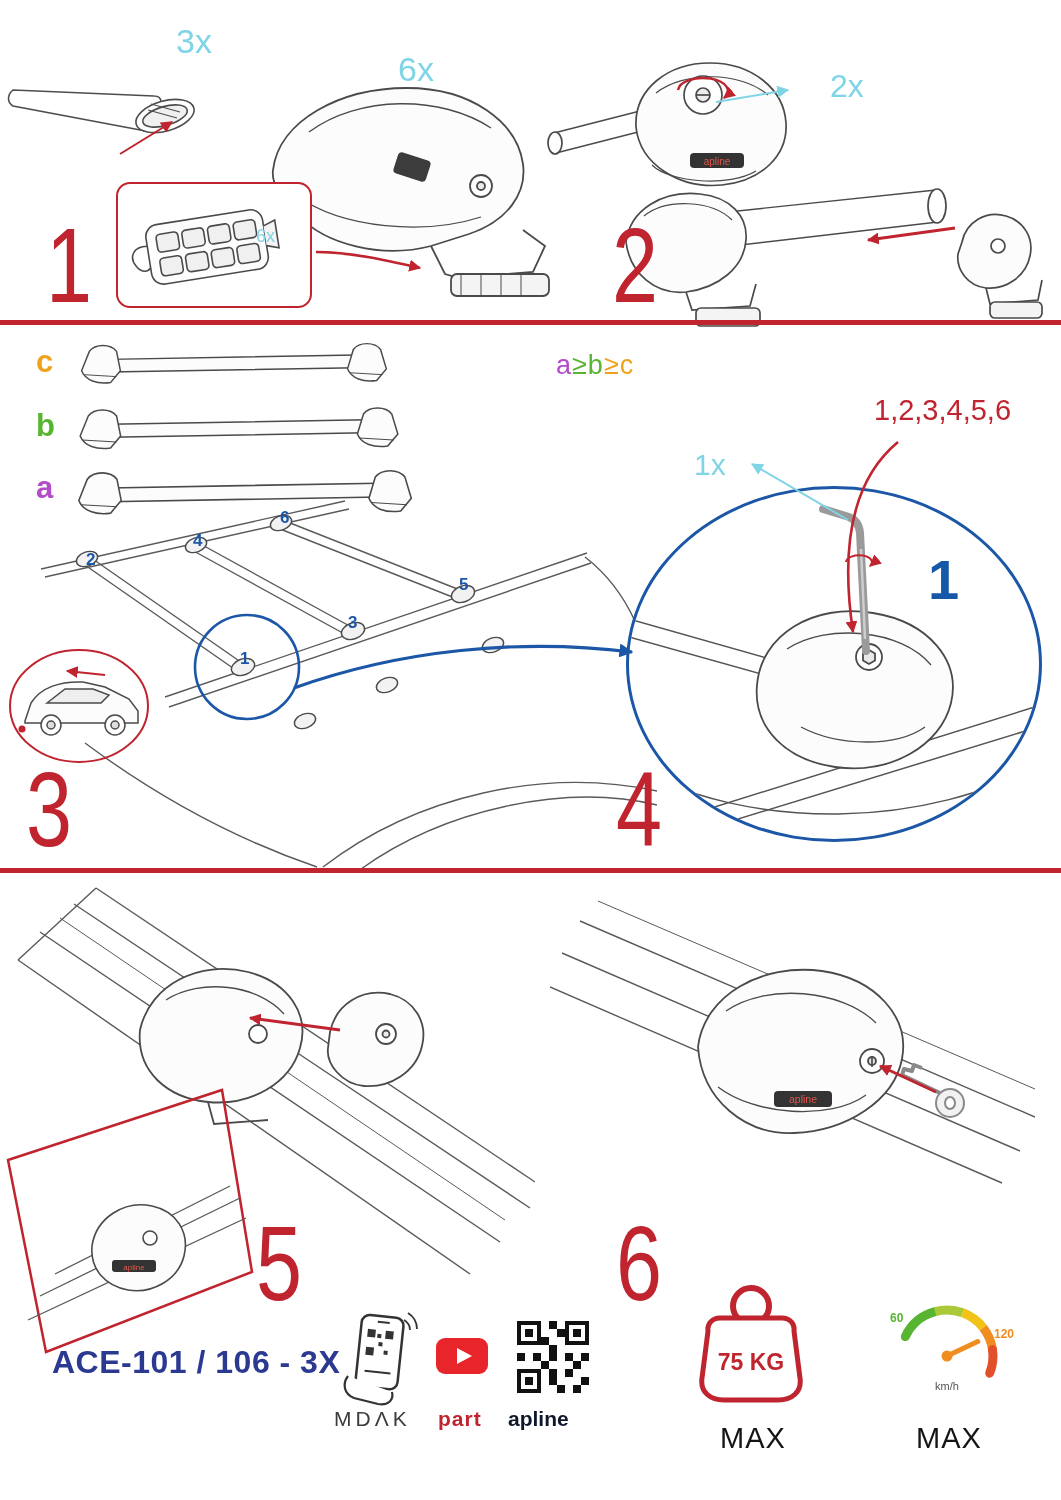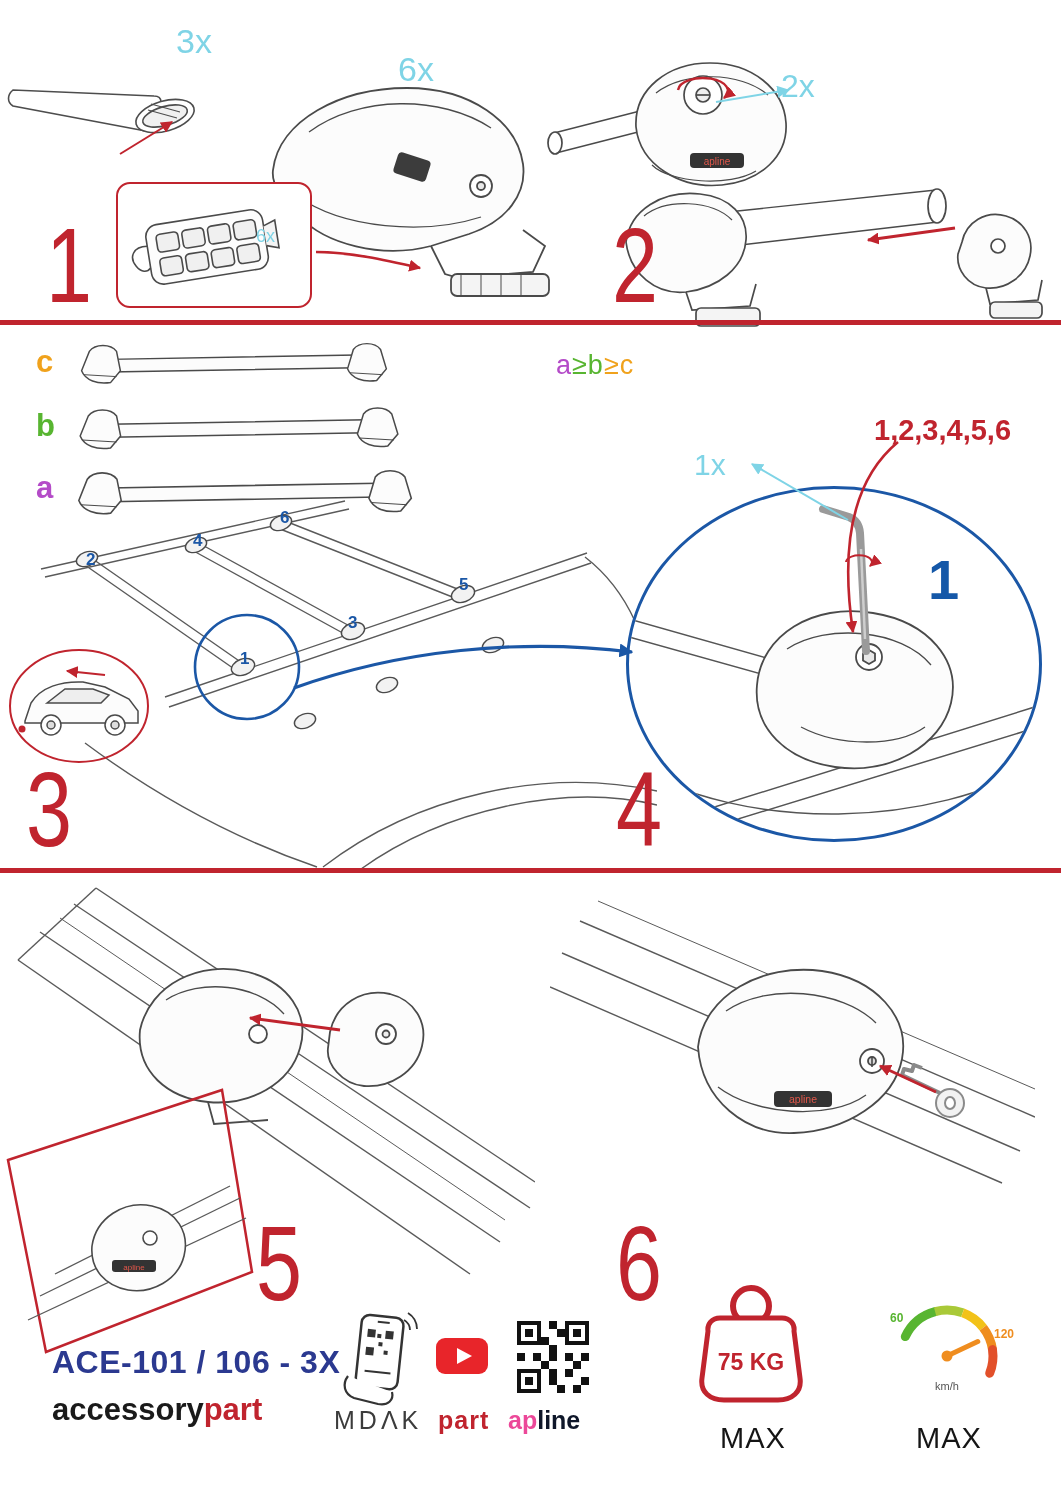--- a/index.html
+++ b/index.html
@@ -6,36 +6,36 @@
   body{background:#e9e9e9;font-family:"Liberation Sans",sans-serif}
   .page{position:relative;width:1061px;height:1500px;background:#fff;margin:0 auto;overflow:hidden}
   .abs{position:absolute}
   .divider{position:absolute;left:0;width:1061px;height:5px;background:#c0242e}
   .step-num{position:absolute;color:#c0242e;font-size:106px;font-weight:300;line-height:1;
             transform:scaleX(.78);transform-origin:left top;letter-spacing:-3px}
   .qty{position:absolute;color:#7fd4e6;font-weight:400}
   .letter{position:absolute;font-size:31px;font-weight:700;line-height:1}
   .posnum{position:absolute;color:#1b57a6;font-size:17px;font-weight:700;line-height:1}
   .formula{position:absolute;left:556px;top:352px;font-size:27px;font-weight:400;letter-spacing:1px;line-height:1}
-  .seq{position:absolute;left:874px;top:416px;color:#c0242e;font-size:29px;font-weight:700;line-height:1}
+  .seq{position:absolute;left:874px;top:396px;color:#c0242e;font-size:29px;font-weight:400;line-height:1}
   .big-one{position:absolute;left:928px;top:552px;color:#1558a8;font-size:56px;font-weight:700;line-height:1}
   .zoom-ellipse{position:absolute;left:626px;top:486px;width:416px;height:356px;border:3px solid #1b57a6;
                 border-radius:50%;overflow:hidden;background:#fff}
   .inset1{position:absolute;left:116px;top:182px;width:196px;height:126px;border:2.5px solid #c0242e;
           border-radius:14px;background:#fff}
   .inset1 .qty{font-size:18px;left:138px;top:42px}
   .overlay{position:absolute;left:0;top:0;z-index:50;pointer-events:none}
   .code{position:absolute;left:52px;top:1346px;color:#2b3990;font-size:32px;font-weight:700;letter-spacing:.5px;line-height:1}
   .wordmark{position:absolute;left:52px;top:1394px;font-size:31px;font-weight:700;color:#1a1a1a;line-height:1}
   .wordmark .red{color:#c0242e}
-  .logo-label{position:absolute;font-size:25px;line-height:1}
+  .logo-label{position:absolute;font-size:21px;line-height:1}
   .mdak{left:334px;top:1408px;color:#3c3c3c;font-weight:500;letter-spacing:4px}
   .ipqi{left:438px;top:1408px;color:#c0242e;font-weight:600;letter-spacing:1px}
   .apline{left:508px;top:1408px;font-weight:700}
-  .apline .gray{color:#ec4899}
+  .apline .gray{color:#0f172a}
   .apline .red{color:#0f172a}
   .max{position:absolute;font-size:29px;font-weight:500;color:#151515;width:130px;text-align:center;letter-spacing:1px;line-height:1}
   svg text{font-family:"Liberation Sans",sans-serif}
 </style>
 </head>
 <body>
 
 <div class="page">
 
   <svg class="abs" style="left:5px;top:40px" width="210" height="110">
@@ -92,21 +92,21 @@
       <path d="M96,112 C94,74 128,48 170,48 C212,48 244,74 246,108 C248,140 222,166 182,170 C140,174 100,150 96,112 Z"></path>
       <path d="M116,78 C144,56 200,56 228,80" fill="none" stroke-width="1.2"></path>
       <circle cx="163" cy="80" r="19" fill="#fff"></circle>
       <circle cx="163" cy="80" r="7" fill="#eee"></circle>
       <path d="M156,80 L170,80"></path>
       <rect x="150" y="138" width="54" height="15" rx="4" fill="#333" stroke="none"></rect>
       <path d="M112,150 C130,168 190,172 216,156" fill="none" stroke-width="1.2"></path>
     </g>
     <text x="177" y="150" font-size="10" fill="#e2574a" text-anchor="middle">apline</text>
   </svg>
-  <span class="qty" style="left:781px;top:68px;font-size:32px">2x</span>
+  <span class="qty" style="left:830px;top:68px;font-size:32px">2x</span>
 
   <svg class="abs" style="left:600px;top:150px" width="455" height="190">
     <g stroke="#4a4a4a" stroke-width="1.7" fill="#fcfcfc">
       <path d="M128,62 L336,40" stroke-width="1.4" fill="none"></path>
       <path d="M132,96 L338,72" stroke-width="1.4" fill="none"></path>
       <ellipse cx="337" cy="56" rx="9" ry="17" fill="#fff"></ellipse>
       <path d="M26,92 C30,60 62,40 100,44 C130,47 148,66 146,90 C144,118 118,138 86,142 C56,145 30,124 26,92 Z"></path>
       <path d="M44,66 C66,48 112,50 132,70" fill="none" stroke-width="1.2"></path>
       <path d="M86,142 L92,160 L150,156 L156,134" fill="none"></path>
       <rect x="96" y="158" width="64" height="18" rx="5" fill="#f4f4f4"></rect>
@@ -287,23 +287,20 @@
     <g stroke="#8a8a8a" stroke-width="2" fill="#f2f2f2">
       <circle cx="400" cy="208" r="14"></circle>
       <ellipse cx="400" cy="208" rx="5" ry="6" fill="#fff"></ellipse>
       <path d="M390,198 L352,180 L354,174 L362,176 L364,170 L372,173" fill="none" stroke-width="4" stroke-linejoin="round"></path>
     </g>
   </svg>
 
   <span class="step-num" style="left:616px;top:1210px">6</span>
 
   <span class="code">ACE-101 / 106 - 3X</span>
-  <div class="wordmark">
-    <span>accessory</span><span class="red">part</span>
-  </div>
 
   <svg class="abs" style="left:336px;top:1310px" width="84" height="100">
     <g transform="rotate(6 42 48)">
       <rect x="22" y="6" width="42" height="72" rx="8" fill="#fff" stroke="#333" stroke-width="2.5"></rect>
       <path d="M38,12 L50,12" stroke="#333" stroke-width="2"></path>
       <g fill="#333">
         <rect x="29" y="20" width="8" height="8"></rect>
           <rect x="47" y="20" width="8" height="8"></rect>
           <rect x="29" y="38" width="8" height="8"></rect>
         <rect x="41" y="32" width="4" height="4"></rect>

